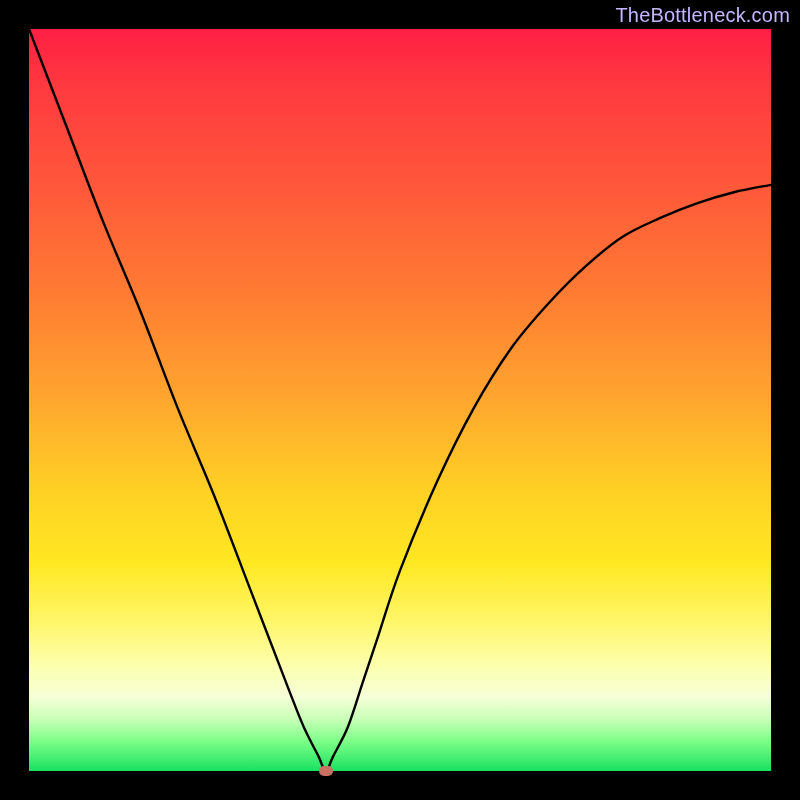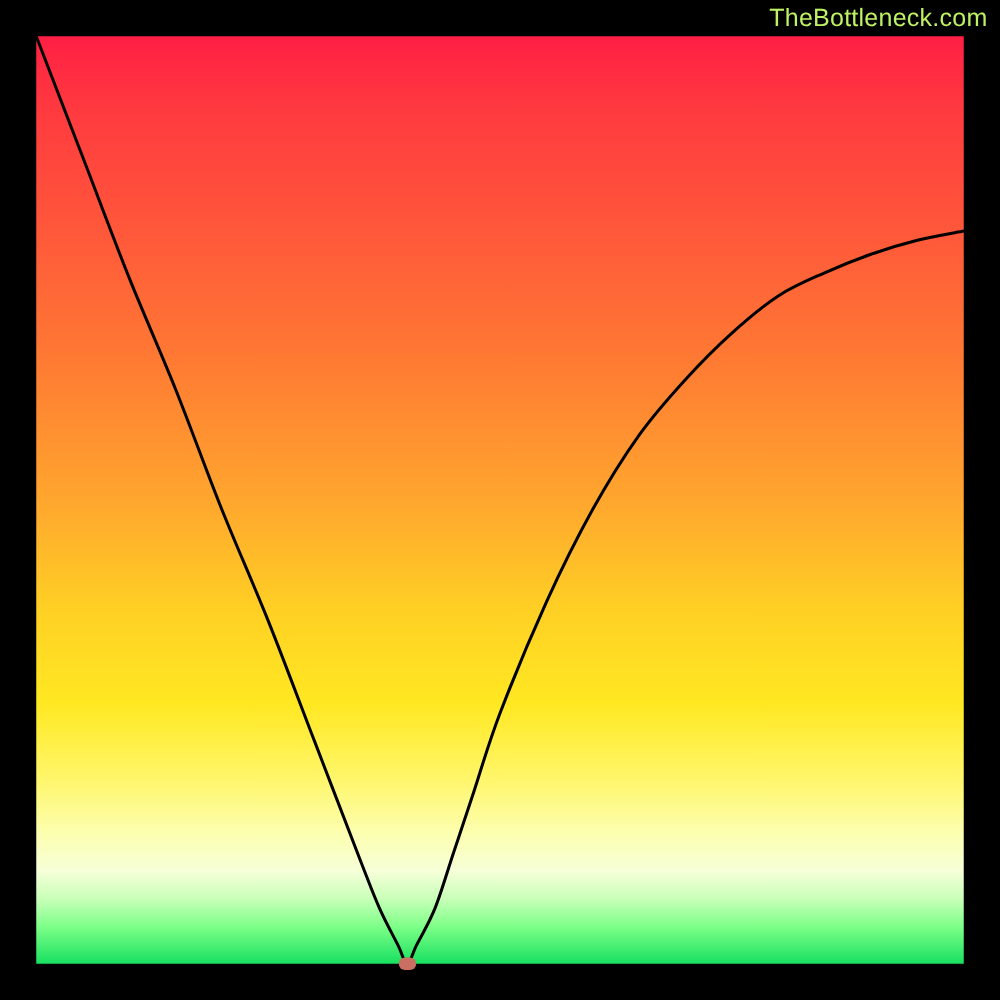--- a/index.html
+++ b/index.html
@@ -38,21 +38,21 @@
       #fcffb0 86%,
       #f6ffd8 90%,
       #c8ffb8 93%,
       #7dff88 96%,
       #18e060 100%);
   }
   .watermark {
     position: absolute;
     top: 4px;
     right: 10px;
-    color: #bef264;
+    color: #c4b5fd;
     font-size: 20px;
     font-weight: 500;
     letter-spacing: 0.2px;
     z-index: 5;
   }
   svg.curve {
     position: absolute;
     left: 0;
     top: 0;
     width: 742px;

